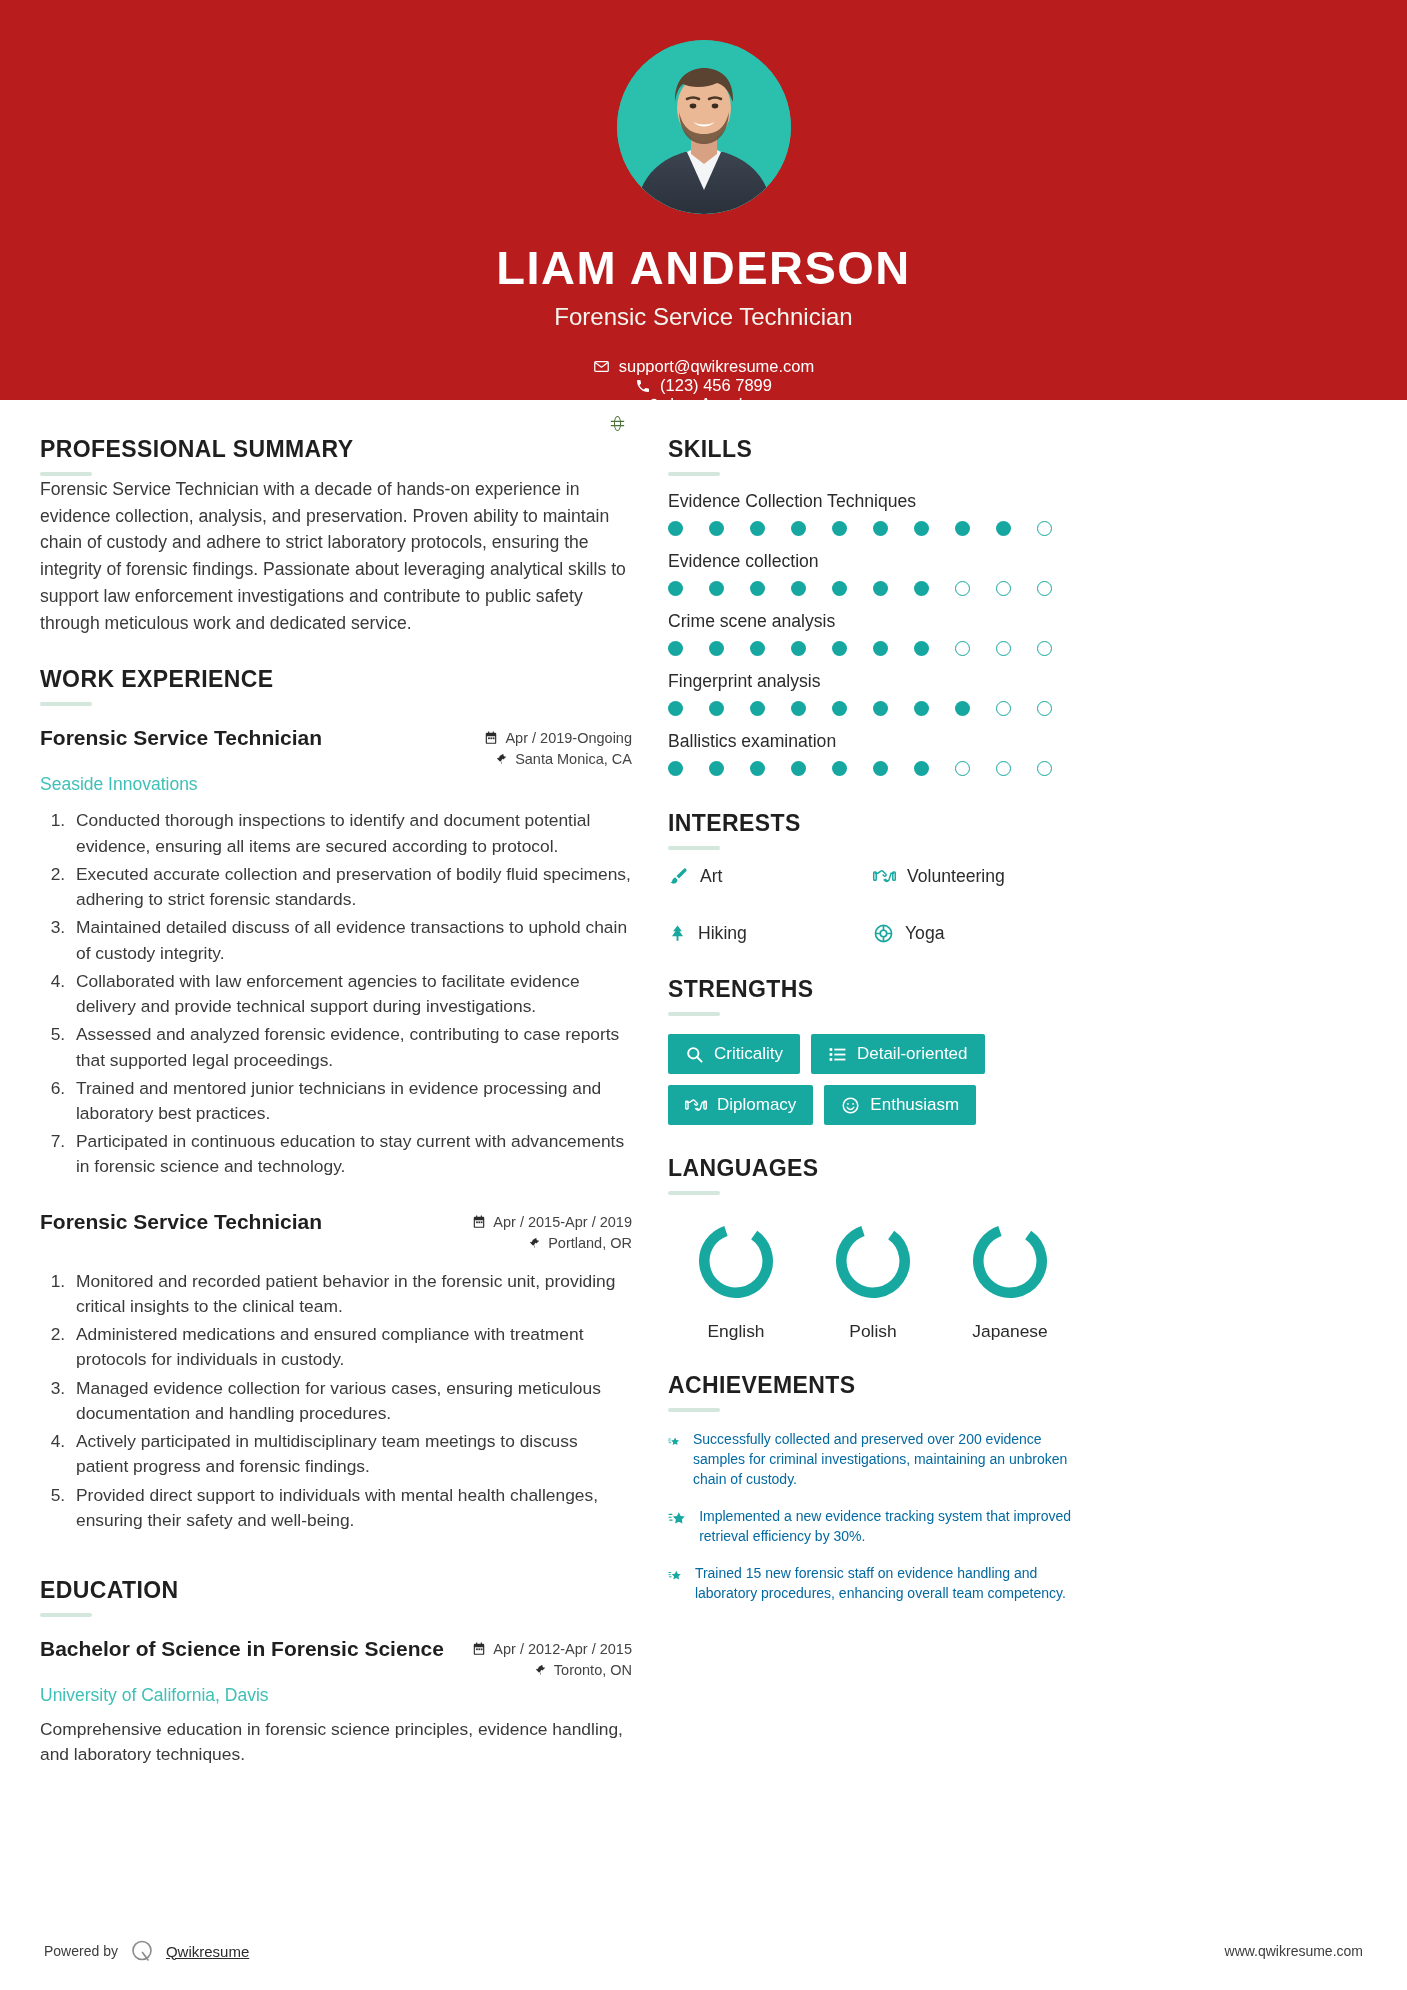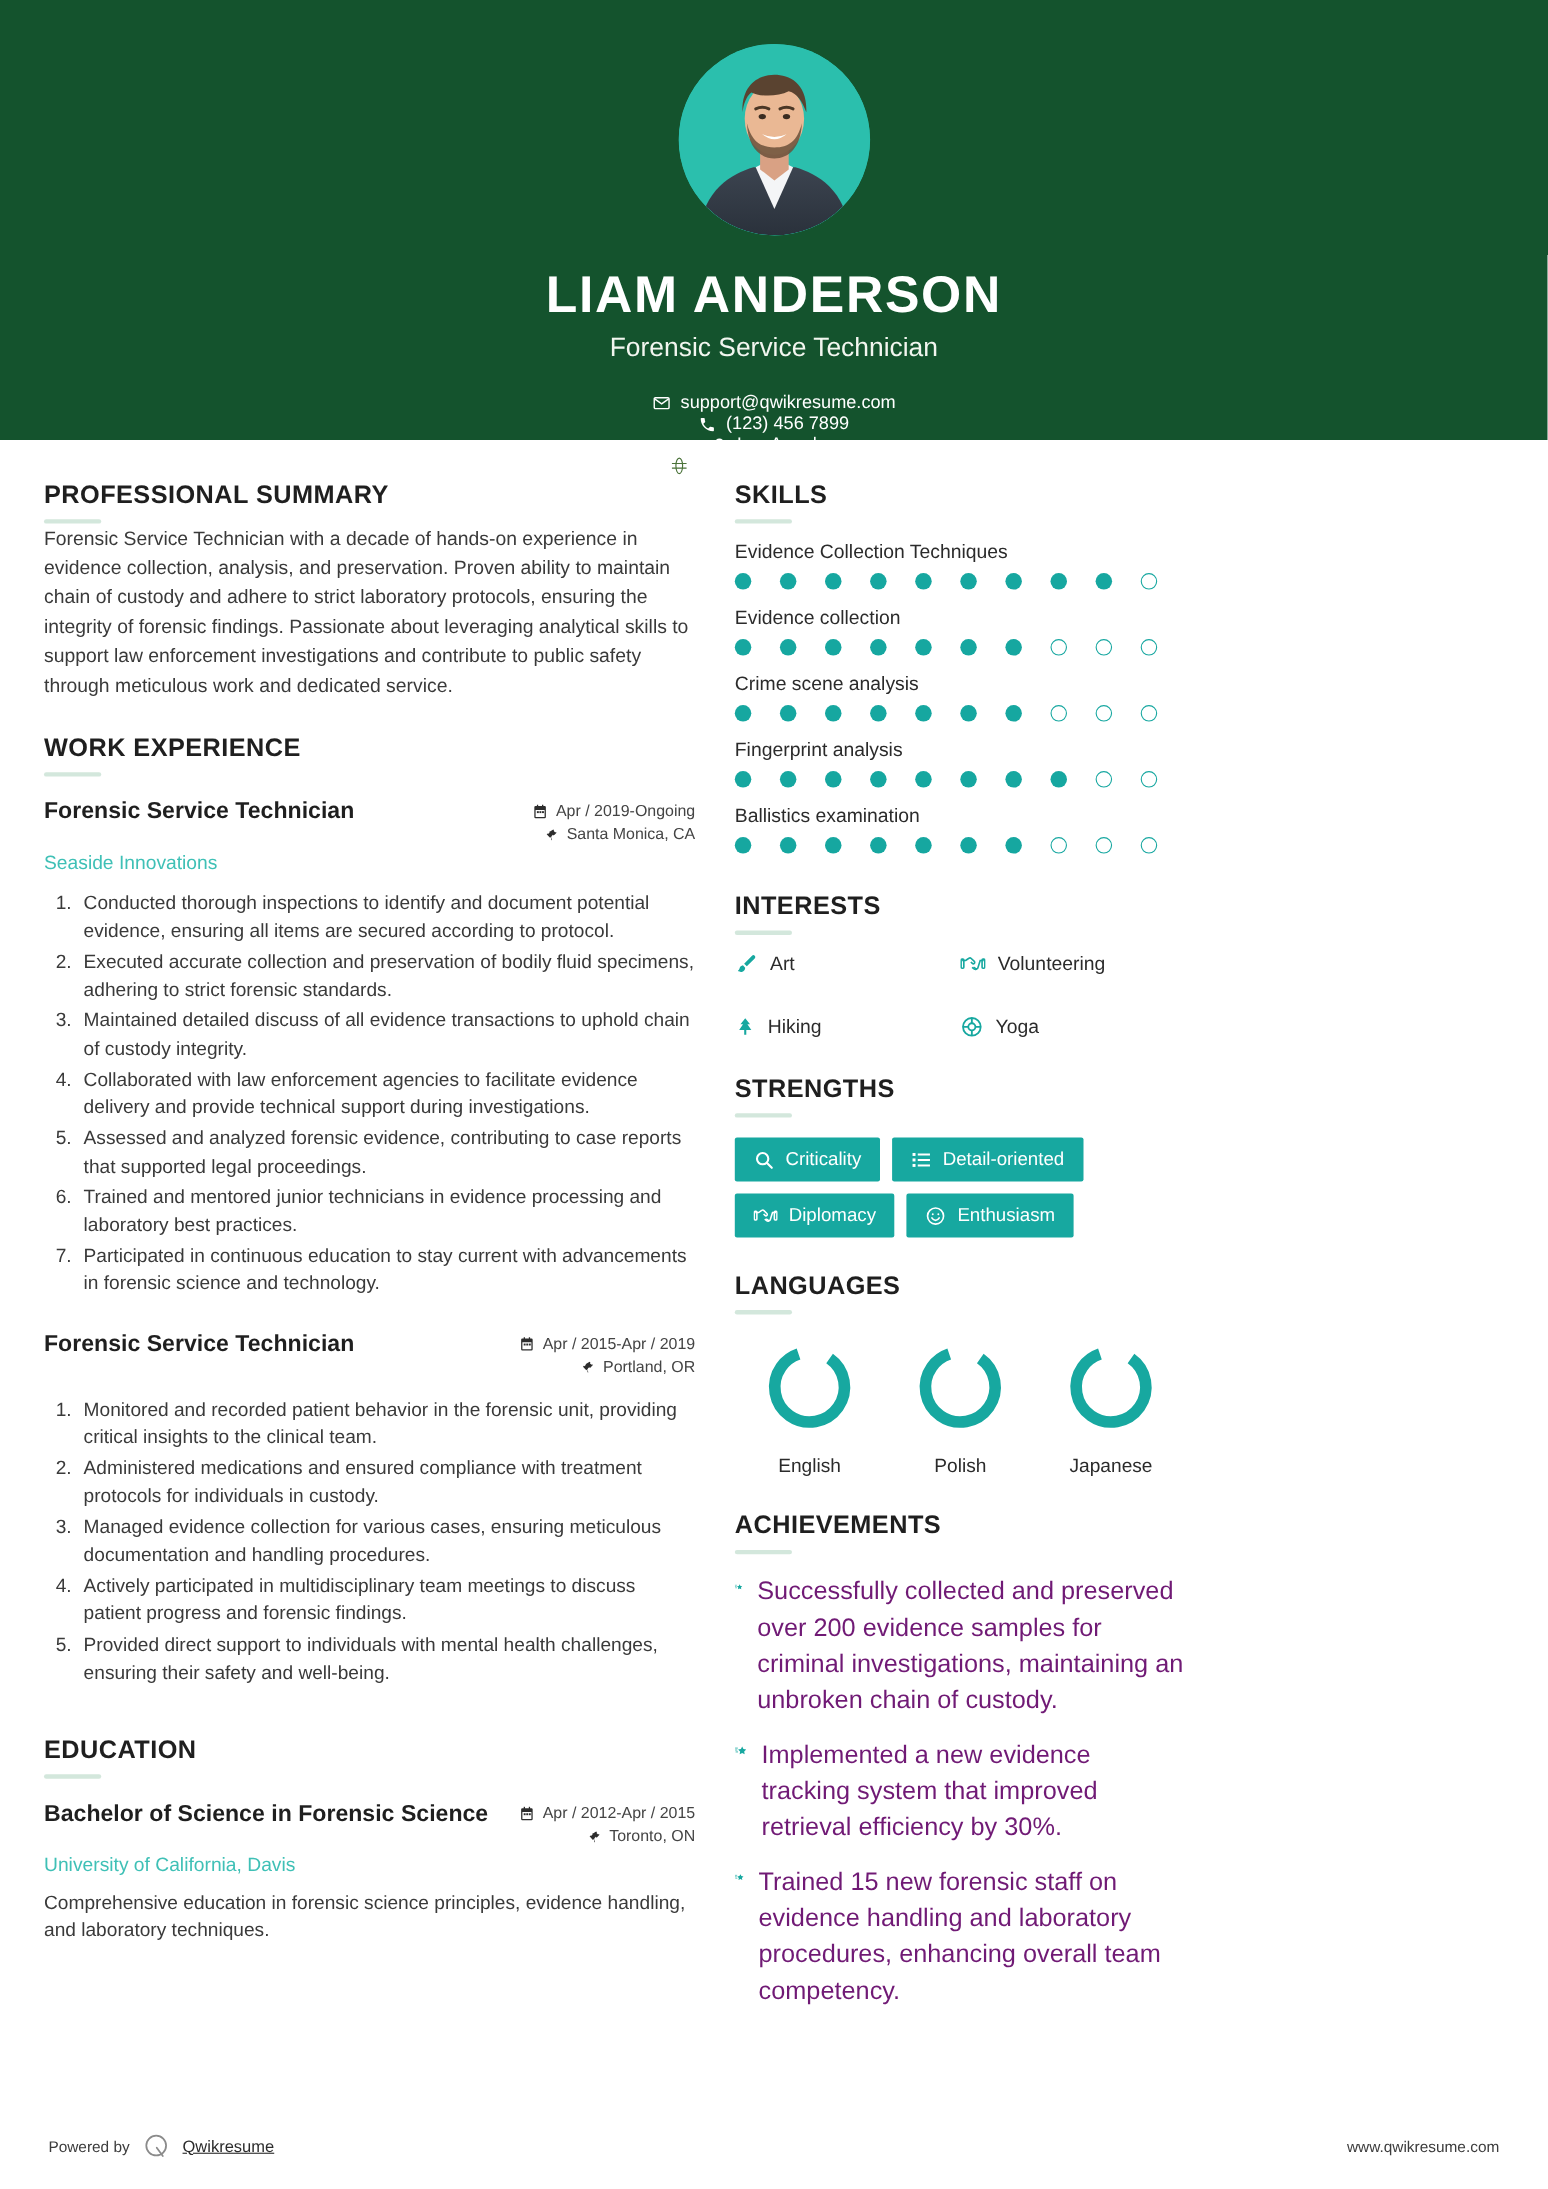--- a/index.html
+++ b/index.html
@@ -8,21 +8,21 @@
     height: 1990px;
     background: #ffffff;
     font-family: "Liberation Sans", sans-serif;
     color: #2b2b2b;
     overflow: hidden;
   }
   .page { position: relative; width: 1407px; height: 1990px; background:#fff; }
 
   
   .header {
-    background: #14532d;
+    background: #b91c1c;
     height: 400px;
     padding-top: 40px;
     text-align: center;
     position: relative;
   }
   .avatar-wrap {
     width: 174px; height: 174px;
     margin: 0 auto;
     border-radius: 50%;
     background: #2bbfad;
@@ -159,21 +159,21 @@
     border-radius: 2px;
   }
 
   
   .langs { margin-top: 22px; display:flex; justify-content: space-between; padding: 0 8px; }
   .lang { text-align:center; width: 120px; }
   .lang-label { margin-top: 12px; font-size: 17.4px; color: #2b2b2b; }
 
   
   .ach { margin-top: 17px; display: flex; gap: 13px; align-items: flex-start; }
-  .ach-text { font-size: 23px; line-height: 1.43; color: #701a75; }
+  .ach-text { font-size: 14px; line-height: 1.43; color: #0369a1; }
 
   
   .footer {
     position: absolute;
     left: 0; right: 0; bottom: 26px;
     padding: 0 44px;
     display: flex;
     justify-content: space-between;
     align-items: center;
     font-size: 14px;

